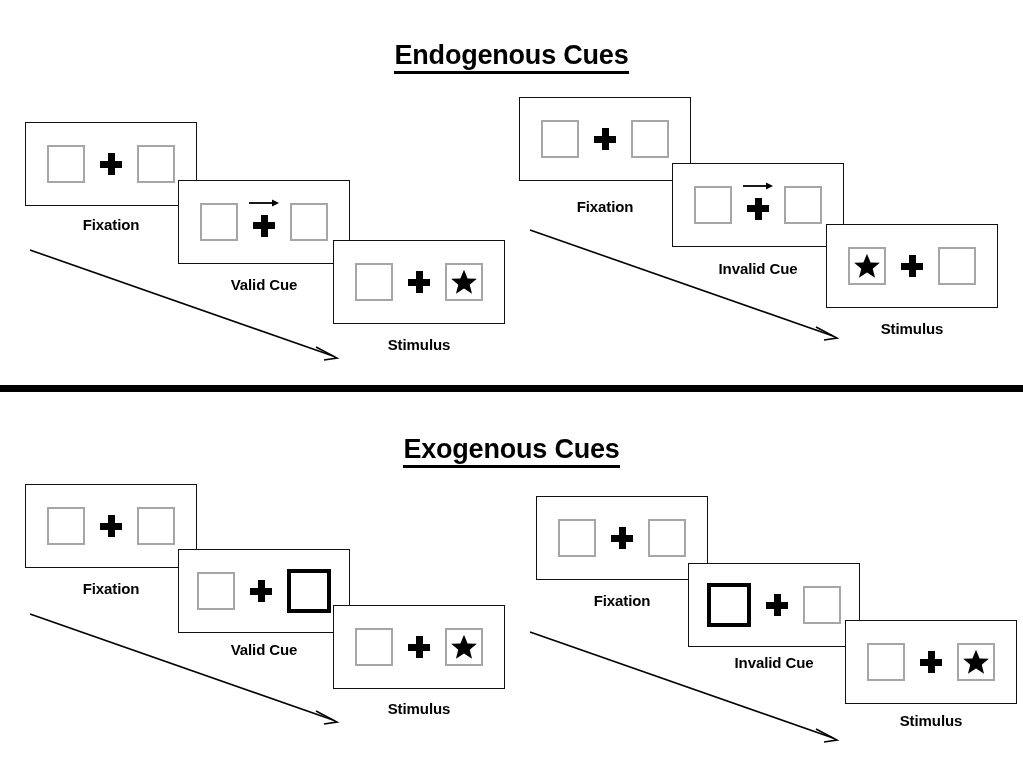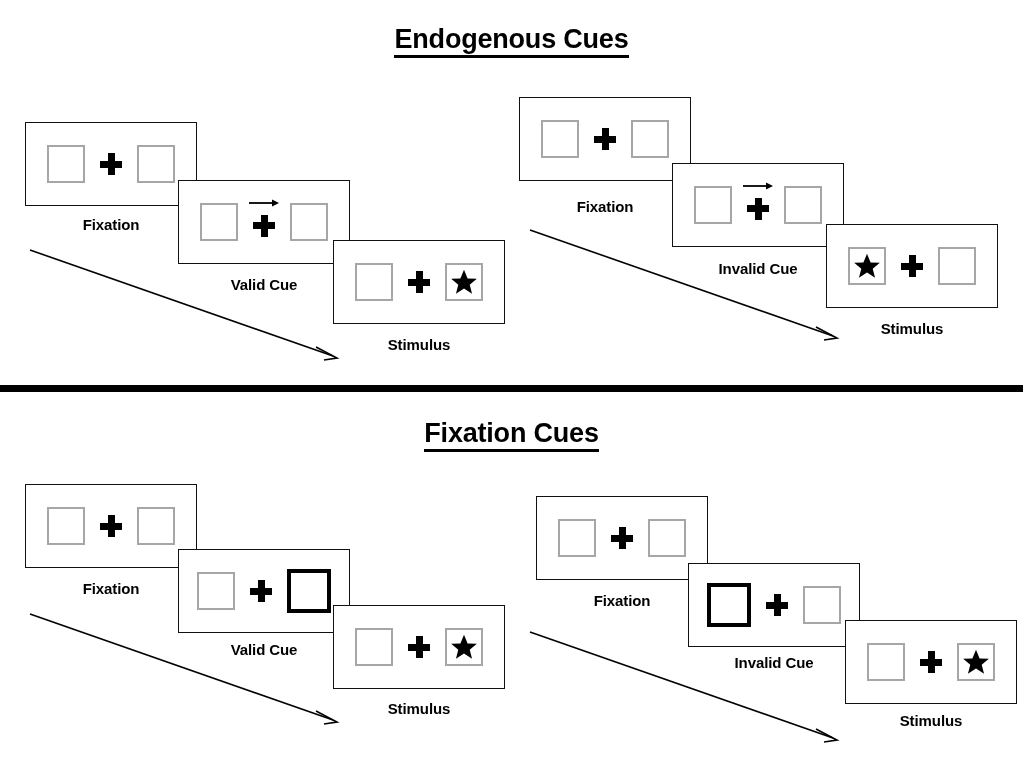--- a/index.html
+++ b/index.html
@@ -5,20 +5,21 @@
   html,body{margin:0;padding:0;}
   body{
     width:1023px;height:767px;position:relative;background:#ffffff;
     font-family:"Liberation Sans", sans-serif;
     -webkit-font-smoothing:antialiased;
   }
   .section-title{
     position:absolute;width:100%;text-align:center;
     font-size:27px;font-weight:bold;color:#000;
     letter-spacing:-0.2px;
+    margin-top:16px;
   }
   .section-title span{
     border-bottom:3px solid #000;padding-bottom:1px;
   }
   .divider{
     position:absolute;left:0;width:1023px;height:7px;background:#000;
   }
   
   .panel{
     position:absolute;background:#fff;border:1.4px solid #111;
@@ -176,21 +177,21 @@
       </div>
       <div class="cbox"></div>
     </div>
   </div>
 </div>
 <div class="caption" style="left:826px;top:320px;width:172px;text-align:center;">Stimulus</div>
 
 <div class="divider" style="top:385px;"></div>
 
 <div class="section-title" style="top:418px;">
-  <span>Fixation Cues</span>
+  <span>Exogenous Cues</span>
 </div>
 
 <div class="timeline" style="left:28px;top:612px;">
   <svg width="320" height="118" viewBox="0 0 320 118">
     <line x1="2" y1="2" x2="305" y2="108" stroke="#000" stroke-width="1.6"></line>
     <polyline points="288,99 309,110 296,112" fill="none" stroke="#000" stroke-width="1.6"></polyline>
   </svg>
 </div>
 
 <div class="timeline" style="left:528px;top:630px;">

